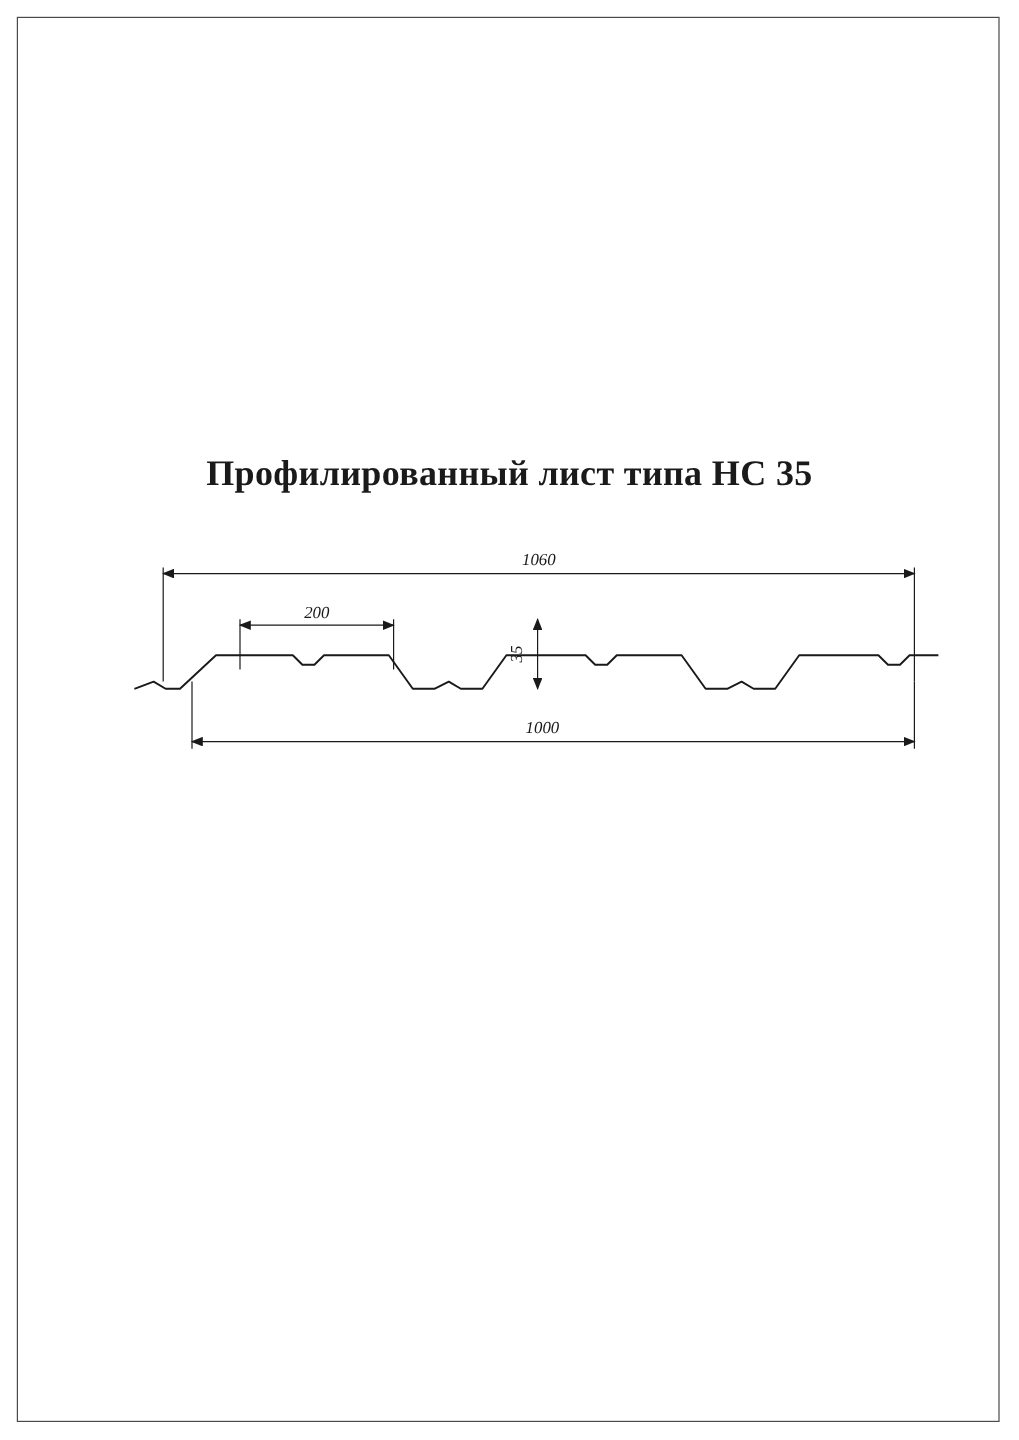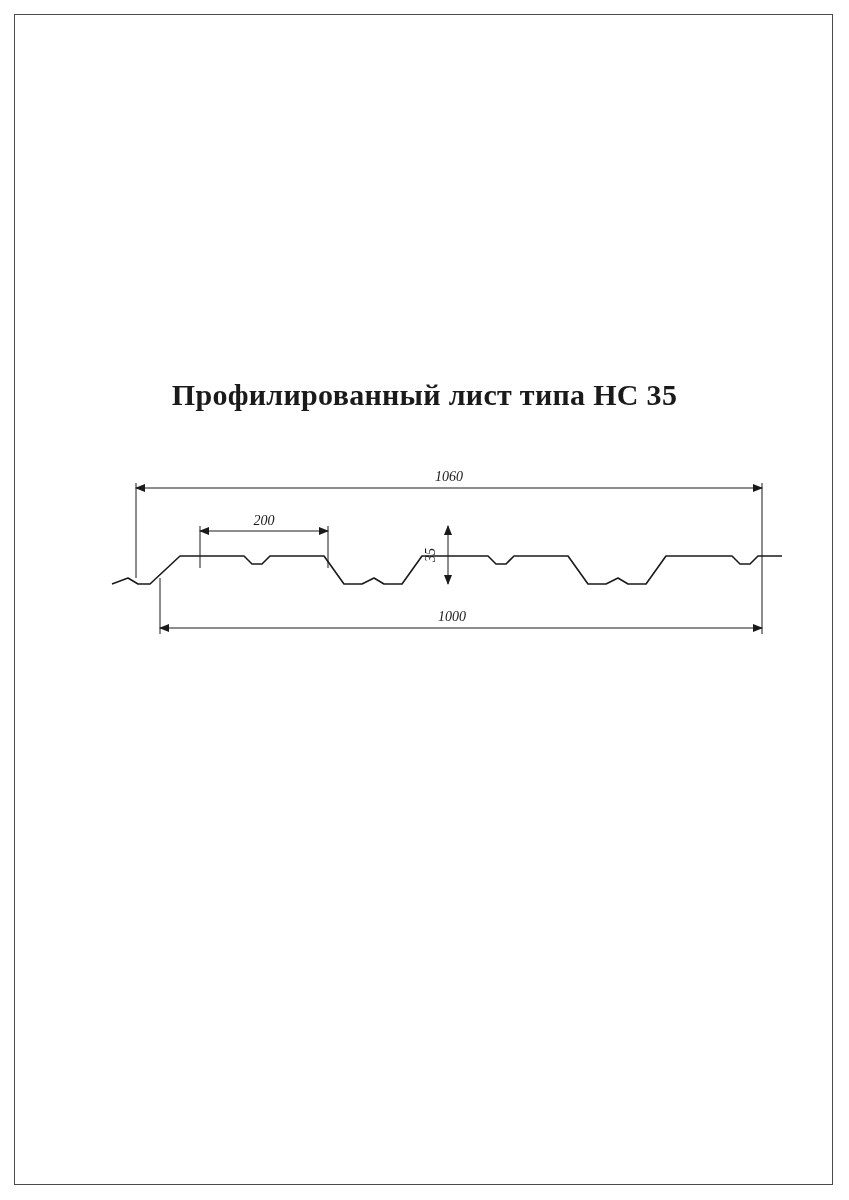--- a/index.html
+++ b/index.html
@@ -39,21 +39,21 @@
     text-align: center;
     font-family: "Liberation Serif", serif;
     font-size: 30px;
     font-weight: bold;
     color: #1a1a1a;
     letter-spacing: 0.3px;
   }
   #drawing {
     position: absolute;
     left: 100px;
-    top: 456px;
+    top: 446px;
     width: 700px;
     height: 200px;
   }
   svg text {
     font-family: "Liberation Serif", serif;
     fill: #1a1a1a;
   }
 </style>
 </head>
 <body>

